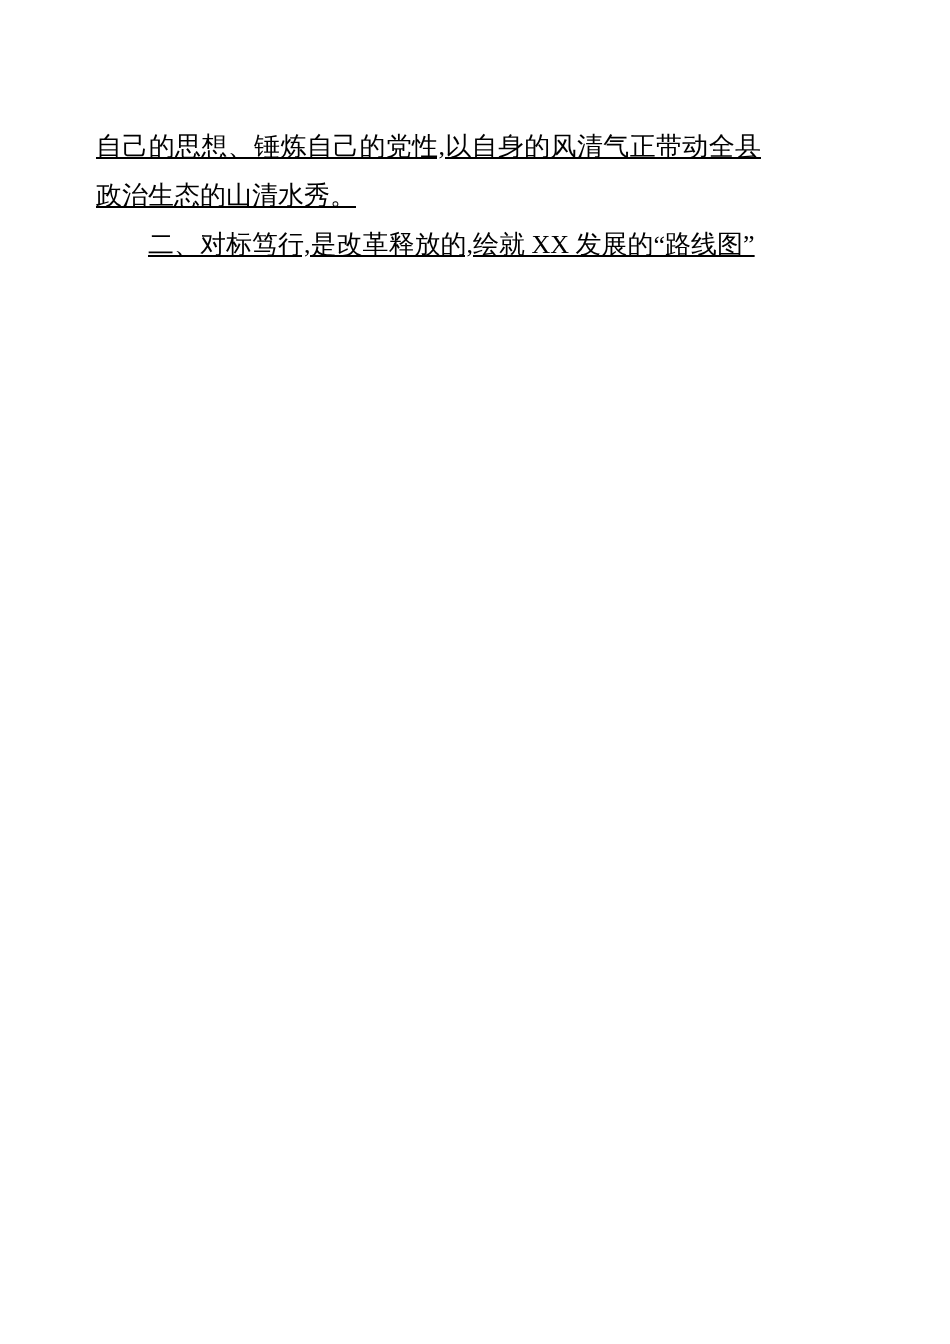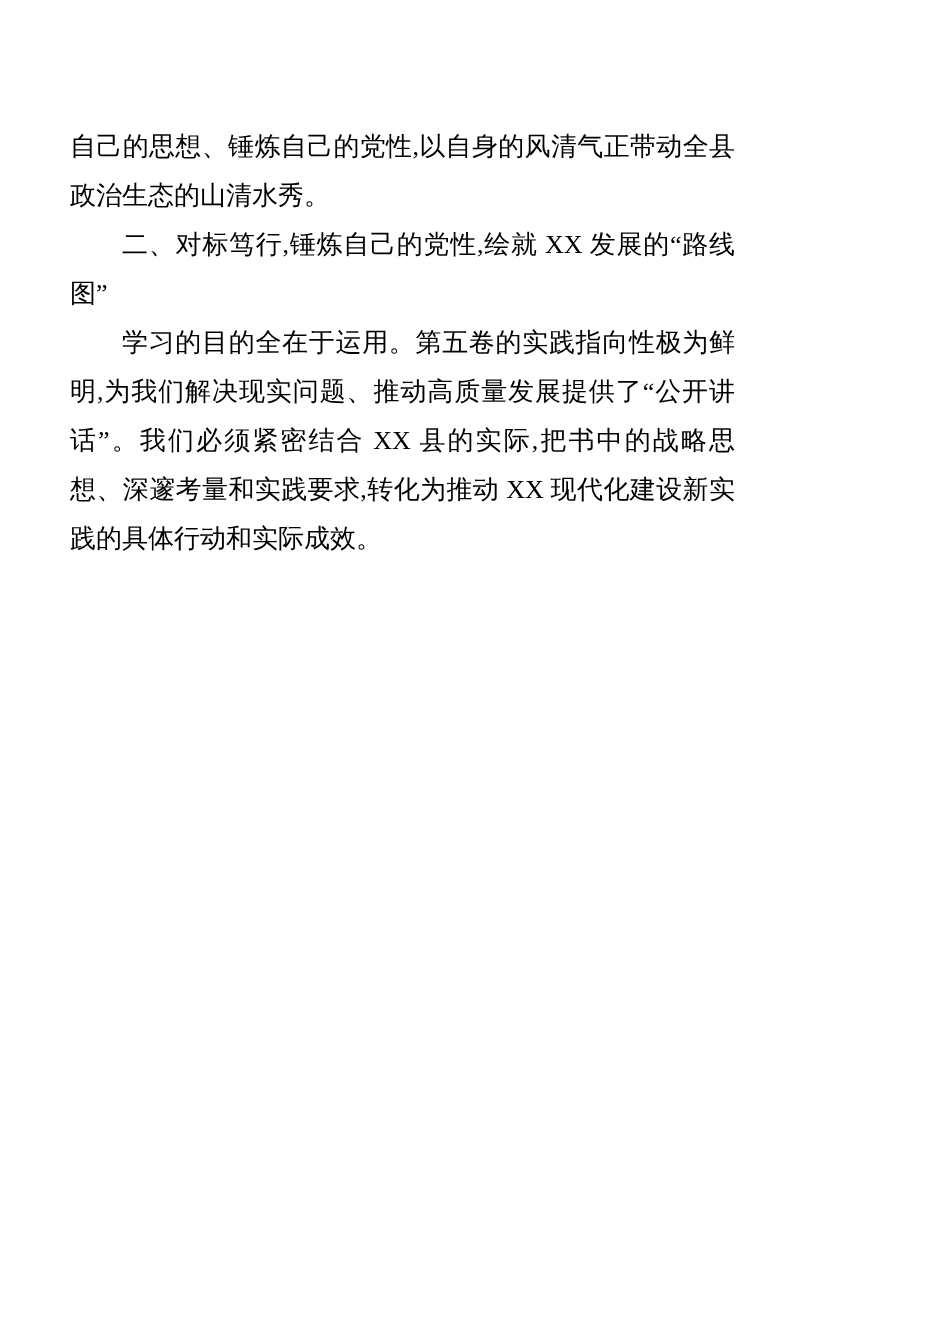--- a/index.html
+++ b/index.html
@@ -7,21 +7,22 @@
       padding: 0;
       background: #ffffff;
     }
     .page {
       position: relative;
       width: 950px;
       height: 1060px;
       background: #ffffff;
       overflow: hidden;
       box-sizing: border-box;
-      padding: 122px 140px 0 70px;
+      padding: 122px 140px 0 96px;
+      text-decoration: underline;
     }
     .doc-body {
       width: 665px;
     }
     .para {
       margin: 0;
       font-family: "Liberation Serif", "DejaVu Serif", serif;
       font-size: 26px;
       line-height: 49px;
       color: #000000;
@@ -32,16 +33,15 @@
     .para.indent {
       text-indent: 2em;
     }
   </style>
 </head>
 <body>
 
 <div class="page">
   <div class="doc-body">
     <p class="para">自己的思想、锤炼自己的党性,以自身的风清气正带动全县政治生态的山清水秀。</p>
-    <p class="para indent">二、对标笃行,锤炼自己的党性,绘就 XX 发展的“路线图”</p>
-    <p class="para indent">学习的目的全在于运用。第五卷的实践指向性极为鲜明,为我们解决现实问题、推动高质量发展提供了“公开讲话”。我们必须紧密结合 XX 县的实际,把书中的战略思想、深邃考量和实践要求,转化为推动 XX 现代化建设新实践的具体行动和实际成效。</p>
+    <p class="para indent">二、对标笃行,是改革释放的,绘就 XX 发展的“路线图”</p>
   </div>
 </div>
 
 </body></html>

